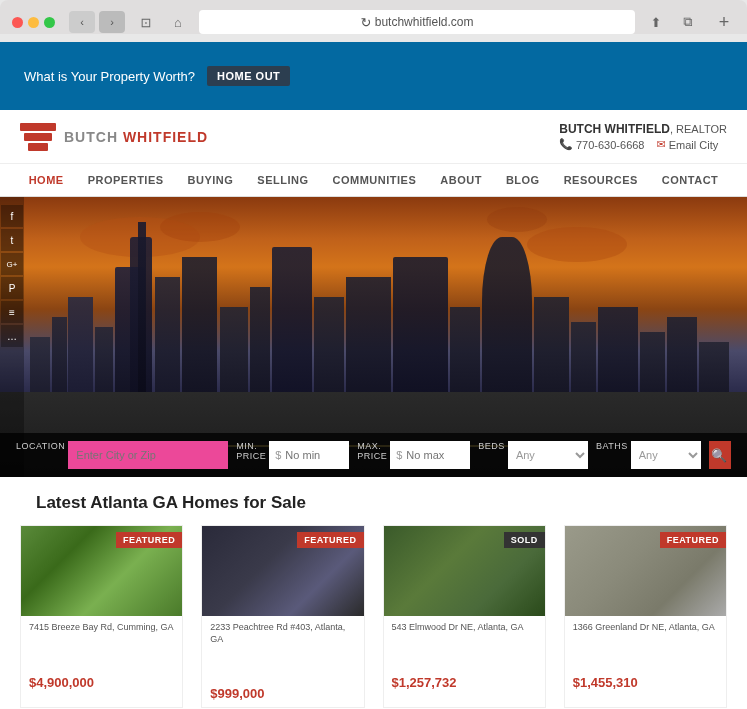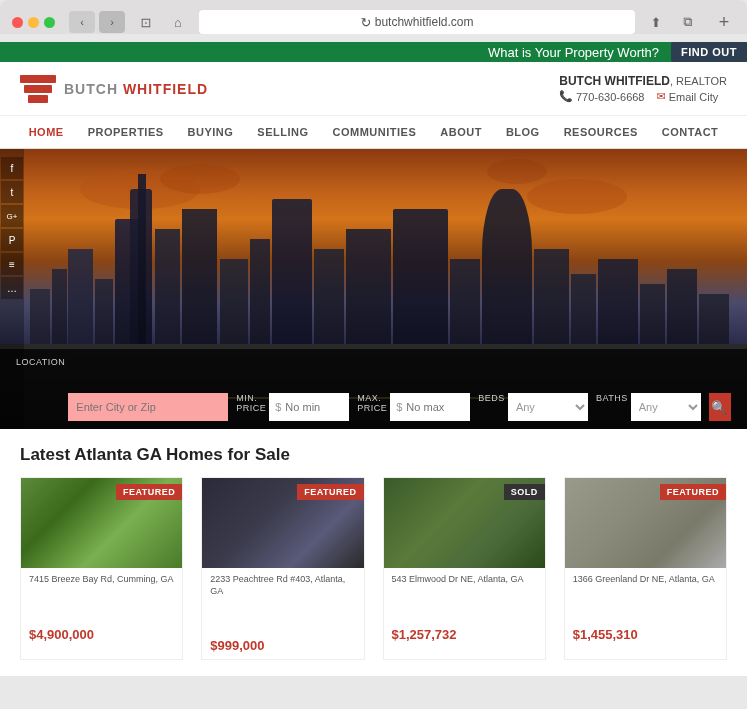--- a/index.html
+++ b/index.html
@@ -75,26 +75,26 @@
 
     
     .website {
       width: 747px;
       background: white;
       overflow: hidden;
     }
 
     
     .top-banner {
-      background: #15803d;
+      background: #0369a1;
       color: white;
       text-align: center;
-      padding: 0;
+      padding: 24px;
       font-size: 13px;
-      display: flex; align-items: center; justify-content: flex-end; gap: 12px;
+      display: flex; align-items: center; justify-content: flex-start; gap: 12px;
     }
     .find-out-btn {
       background: #2c3e50;
       color: white;
       border: none;
       padding: 4px 10px;
       font-size: 11px;
       font-weight: bold;
       cursor: pointer;
       border-radius: 2px;
@@ -242,27 +242,26 @@
       gap: 8px;
       align-items: flex-end;
     }
     .search-field {
       display: flex; flex-direction: row; gap: 3px;
     }
     .search-label {
       color: #ccc; font-size: 9px; text-transform: uppercase; letter-spacing: 0.5px;
     }
     .search-input {
-      background: #fca5a5;
+      background: #ec4899;
       border: none;
       padding: 5px 8px;
       font-size: 11px;
       color: #333;
       height: 28px;
-      margin-top: 36px;
     }
     .search-select {
       background: white;
       border: none;
       padding: 5px 4px;
       font-size: 11px;
       color: #999;
       height: 28px;
       width: 80px;
     }
@@ -305,20 +304,21 @@
     
     .listings {
       padding: 16px 20px;
       background: white;
     }
     .listings-header {
       display: flex;
       justify-content: space-between;
       align-items: center;
       margin-bottom: 12px;
+      margin-left: 16px;
     }
     .listings-title {
       font-size: 17px;
       font-weight: bold;
       color: #222;
     }
     .view-all-btn {
       background: #c0392b;
       color: white;
       border: none;
@@ -420,21 +420,21 @@
       <button class="browser-icon-btn">⧉</button>
     </div>
     <button class="new-tab-btn">+</button>
   </div>
 </div>
 
 <div class="website">
 
   <div class="top-banner">
     <span>What is Your Property Worth?</span>
-    <button class="find-out-btn">FIND OUT</button>
+    <button class="find-out-btn">HOME OUT</button>
   </div>
 
   <div class="header">
     <div class="logo">
       <div class="logo-icon">
         <div class="logo-bar logo-bar-1"></div>
         <div class="logo-bar logo-bar-2"></div>
         <div class="logo-bar logo-bar-3"></div>
       </div>
       <span class="logo-text">

